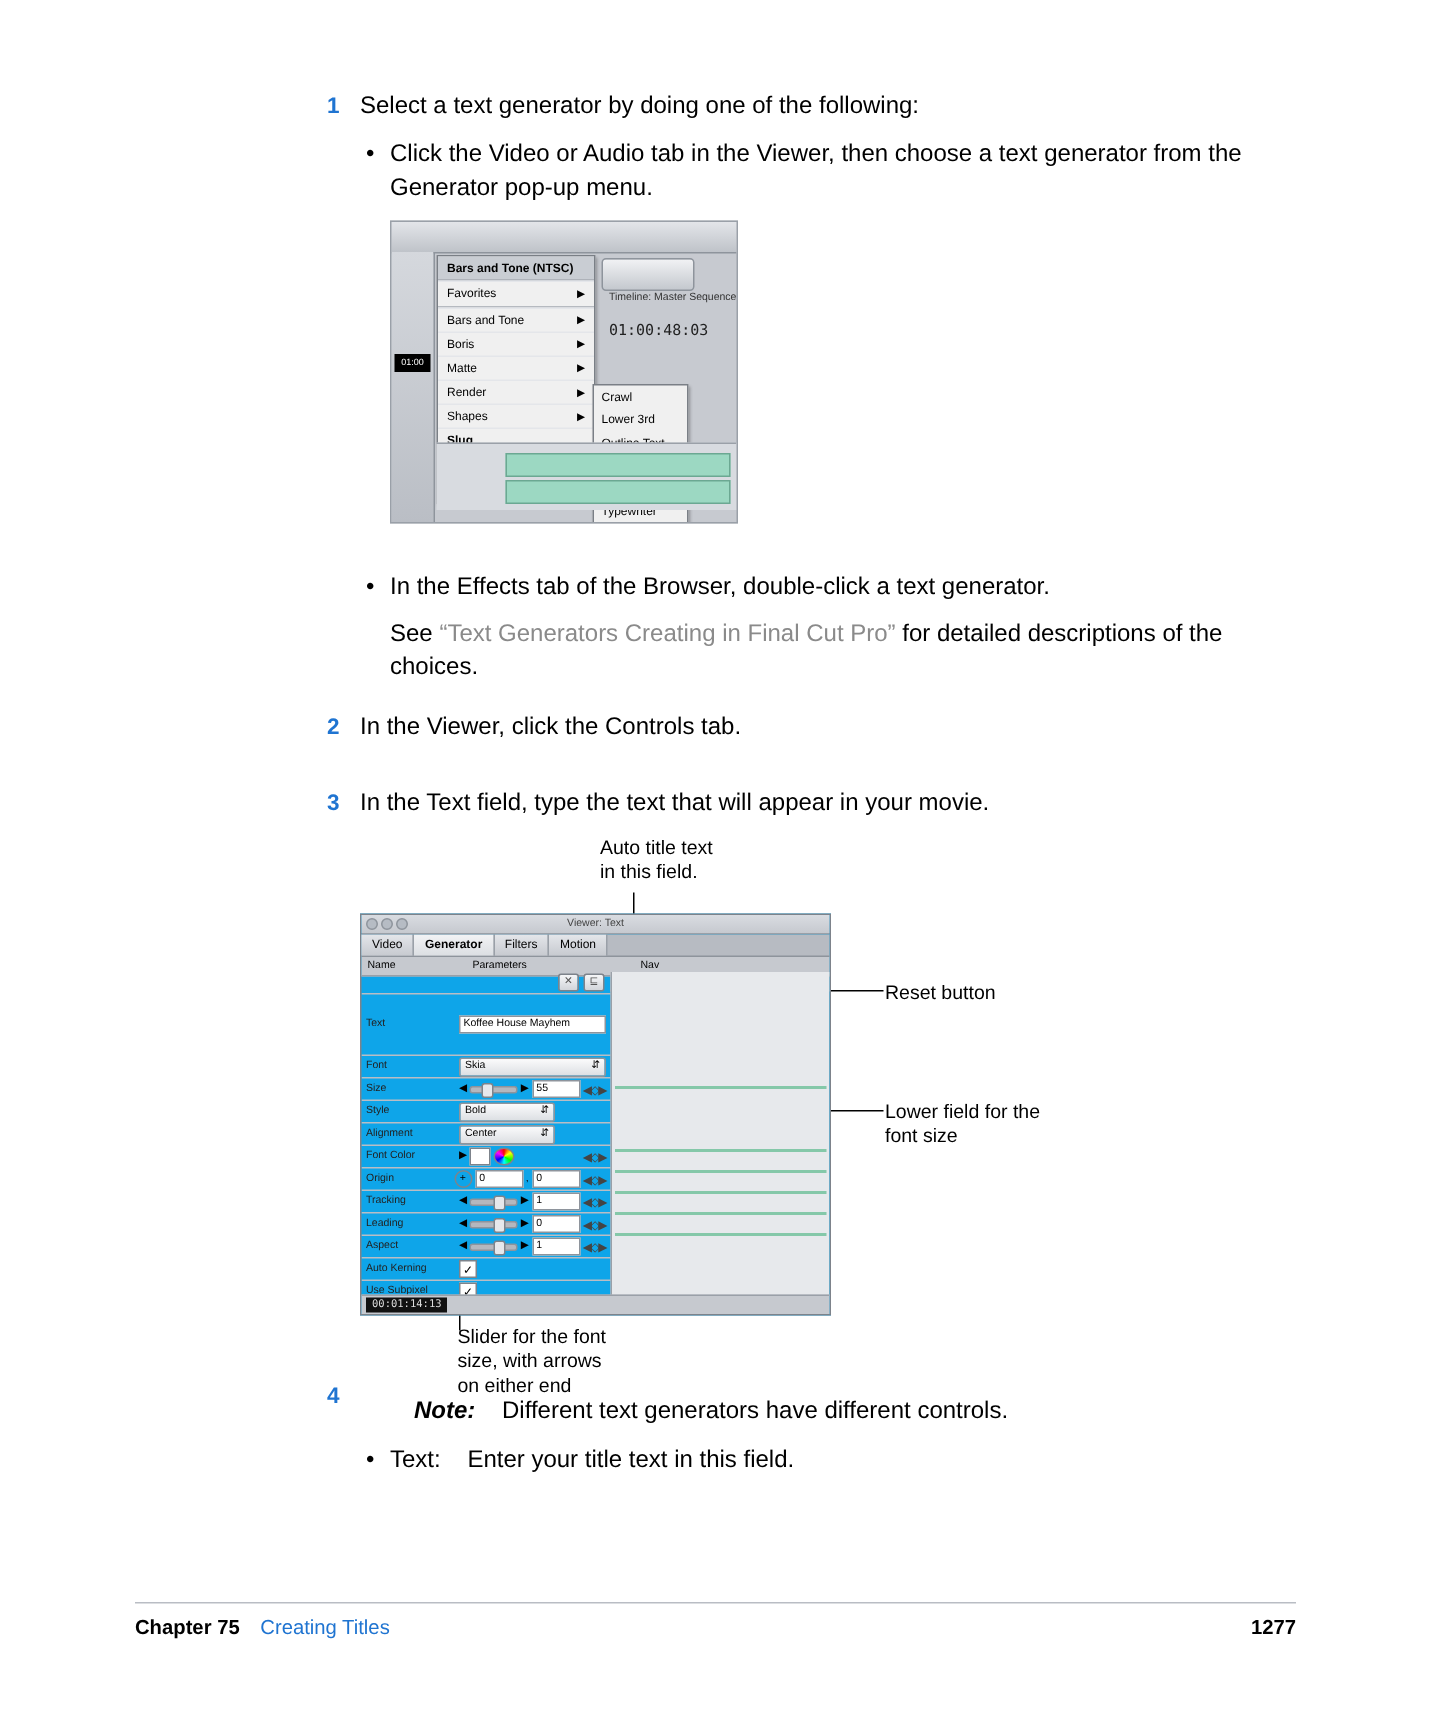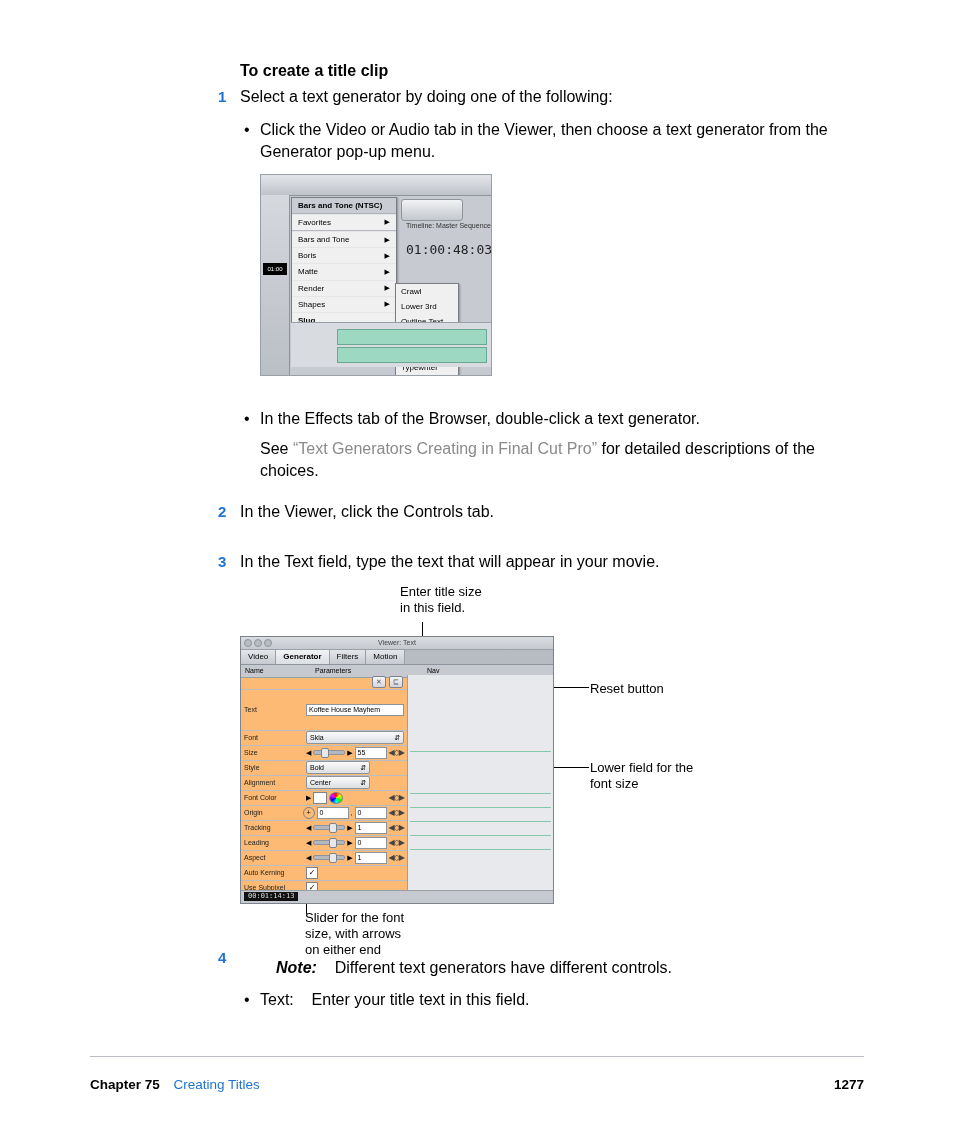--- a/index.html
+++ b/index.html
@@ -16,37 +16,37 @@
   .gap{height:18px;}
   .gap2{height:28px;}
 
   
   .shot1{width:230px;height:200px;margin:10px 0 6px 20px;border:1px solid #9aa0a8;background:#c7cad0;position:relative;overflow:hidden;font-family:"Lucida Grande","Segoe UI",Arial,sans-serif;}
   .s1-top{height:20px;background:linear-gradient(#e3e5e9,#bfc3c9);border-bottom:1px solid #8e949c;}
   .s1-left{position:absolute;left:0;top:20px;width:28px;bottom:0;background:linear-gradient(#d5d8dd,#babec5);border-right:1px solid #8e949c;}
   .s1-tc{position:absolute;left:2px;top:68px;width:24px;height:12px;background:#000;color:#fff;font-size:6px;line-height:12px;text-align:center;}
   .s1-menu{position:absolute;left:30px;top:22px;width:104px;background:#f0f0f0;border:1px solid #7a7f86;box-shadow:1px 1px 2px rgba(0,0,0,.3);font-size:8px;}
   .s1-menu .hdr{background:#c9cdd3;padding:2px 6px;font-weight:600;border-bottom:1px solid #aeb2b9;}
-  .s1-menu .mi{padding:2px 6px;border-top:1px solid #e4e6ea;display:flex;justify-content:space-between;align-items:center;}
+  .s1-menu .mi{padding:2px 6px;border-top:1px solid #e4e6ea;display:flex;justify-content:space-between;align-items:flex-end;}
   .s1-menu .sep{height:0;border-top:1px solid #b6bac0;margin:0 0;}
   .s1-menu .mi.selected{background:#3a63a8;color:#fff;}
   .tri{font-size:7px;}
   .s1-sub{position:absolute;left:134px;top:108px;width:62px;background:#f0f0f0;border:1px solid #7a7f86;box-shadow:1px 1px 2px rgba(0,0,0,.3);font-size:8px;}
   .s1-sub .mi{padding:2px 5px;}
   .s1-sub .mi.selected{background:#3a63a8;color:#fff;}
   .s1-cursor{position:absolute;left:192px;top:158px;font-size:11px;color:#000;}
   .s1-strip{position:absolute;left:30px;right:0;bottom:8px;height:44px;background:#d8dbe0;border-top:1px solid #9aa0a8;}
   .s1-track{position:absolute;left:46px;right:4px;height:14px;background:#9cd8c2;border:1px solid #6ba892;}
   .s1-btns{position:absolute;left:140px;top:24px;width:60px;height:20px;background:linear-gradient(#f1f2f4,#c4c8ce);border:1px solid #8e949c;border-radius:3px;}
   .s1-tlabel{position:absolute;left:145px;top:46px;font-size:7px;color:#333;}
-  .s1-tcode{position:absolute;left:145px;top:66px;font-size:13px;color:#222;font-family:monospace;}
+  .s1-tcode{position:absolute;left:145px;top:66px;font-size:10px;color:#222;font-family:monospace;}
 
   
   .shot2wrap{position:relative;margin-top:4px;height:335px;}
-  .shot2{position:absolute;left:0;top:52px;width:312px;height:266px;border:1px solid #7d838b;background:#fdba74;font-family:"Lucida Grande","Segoe UI",Arial,sans-serif;}
+  .shot2{position:absolute;left:0;top:52px;width:312px;height:266px;border:1px solid #7d838b;background:#0ea5e9;font-family:"Lucida Grande","Segoe UI",Arial,sans-serif;}
   .s2-tbar{height:12px;background:linear-gradient(#d9dce1,#c6c9cf);border-bottom:1px solid #9aa0a8;position:relative;}
   .s2-dots{position:absolute;left:3px;top:2px;display:flex;gap:2px;}
   .s2-dot{width:6px;height:6px;border-radius:50%;background:#b6bcc4;border:1px solid #8e949c;}
   .s2-title{position:absolute;left:0;right:0;top:0;text-align:center;font-size:7px;color:#444;line-height:12px;}
   .s2-tabs{height:14px;display:flex;font-size:8px;background:#b7bbc2;border-bottom:1px solid #8e949c;}
   .s2-tab{padding:1px 7px;border-right:1px solid #9aa0a8;background:linear-gradient(#e4e6ea,#c7cad0);}
   .s2-tab.active{background:linear-gradient(#f2f3f5,#dcdfe3);font-weight:600;}
   .s2-hdr{height:12px;display:flex;font-size:7px;background:#c6c9cf;border-bottom:1px solid #9aa0a8;}
   .s2-hdr div{padding:1px 4px;}
   .s2-body{position:absolute;left:0;right:0;top:38px;bottom:12px;overflow:hidden;}
@@ -75,32 +75,31 @@
   .callR1{position:absolute;left:350px;top:96px;font-size:13px;}
   .callR1-line{position:absolute;left:181px;top:103px;height:1px;width:168px;background:#000;}
   .callR2{position:absolute;left:350px;top:176px;font-size:13px;line-height:1.25;}
   .callR2-line{position:absolute;left:165px;top:183px;height:1px;width:184px;background:#000;}
   .callB{position:absolute;left:65px;top:326px;font-size:13px;line-height:1.25;}
   .callB-line{position:absolute;left:66px;top:182px;width:1px;height:148px;background:#000;}
 
   .s2-resetbtn{width:12px;height:10px;border:1px solid #7d838b;border-radius:2px;background:linear-gradient(#f5f6f8,#d2d5da);display:flex;align-items:center;justify-content:center;font-size:7px;color:#555;}
 
   
-  .footer{position:absolute;left:90px;right:90px;bottom:40px;height:28px;border-top:1px solid #b9bdc4;padding-top:20px;font-size:13.5px;display:flex;justify-content:space-between;}
+  .footer{position:absolute;left:90px;right:90px;bottom:40px;height:28px;border-top:1px solid #b9bdc4;padding-top:8px;font-size:13.5px;display:flex;justify-content:space-between;}
   .footer .l{}
   .footer .chap{font-weight:700;}
   .footer .title{color:#1f74d1;margin-left:10px;}
   .footer .r{font-weight:700;}
 </style>
 </head>
 <body>
 
 <div class="page">
   <div class="body-col">
-    <div class="heading">To create a title clip</div>
 
     <div class="step">
       <span class="step-num">1</span>
       <span>Select a text generator by doing one of the following:</span>
     </div>
     <div class="bullet-row">
       <span class="dot">•</span>
       <span>Click the Video or Audio tab in the Viewer, then choose a text generator from the</span><br>
       <span>Generator pop-up menu.</span>
     </div>
@@ -182,21 +181,21 @@
       <span class="step-num">2</span>
       <span>In the Viewer, click the Controls tab.</span>
     </div>
     <div class="gap"></div>
     <div class="step">
       <span class="step-num">3</span>
       <span>In the Text field, type the text that will appear in your movie.</span>
     </div>
 
     <div class="shot2wrap">
-      <div class="call1" style="white-space:pre-line">Enter title size
+      <div class="call1" style="white-space:pre-line">Auto title text
 in this field.</div>
       <div class="call1-line"></div>
 
       <div class="callR1">Reset button</div>
       <div class="callR1-line"></div>
 
       <div class="callR2" style="white-space:pre-line">Lower field for the
 font size</div>
       <div class="callR2-line"></div>
 

